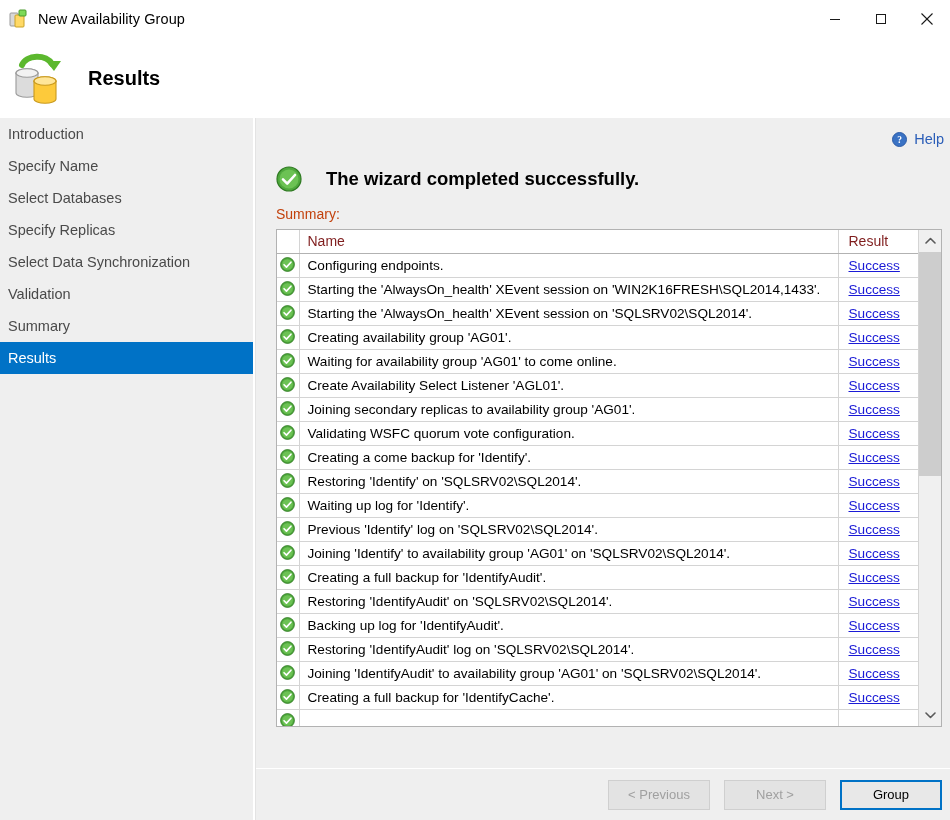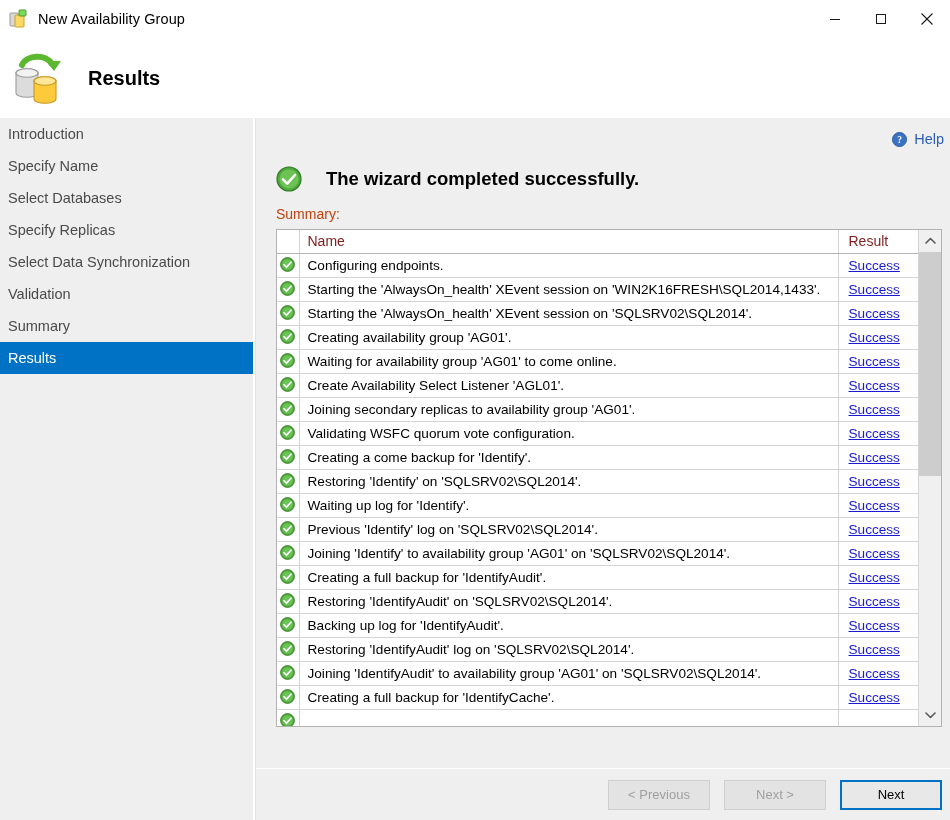--- a/index.html
+++ b/index.html
@@ -618,17 +618,17 @@
               </svg>
           </div>
         </div>
       </div>
 
     </div>
 
     <div id="footer">
       <button class="btn"><span>&lt; Previous</span></button>
       <button class="btn"><span>Next &gt;</span></button>
-      <button class="btn primary"><span>Next</span></button>
+      <button class="btn primary"><span>Group</span></button>
     </div>
 
   </div>
 </div>
 
 </body></html>

